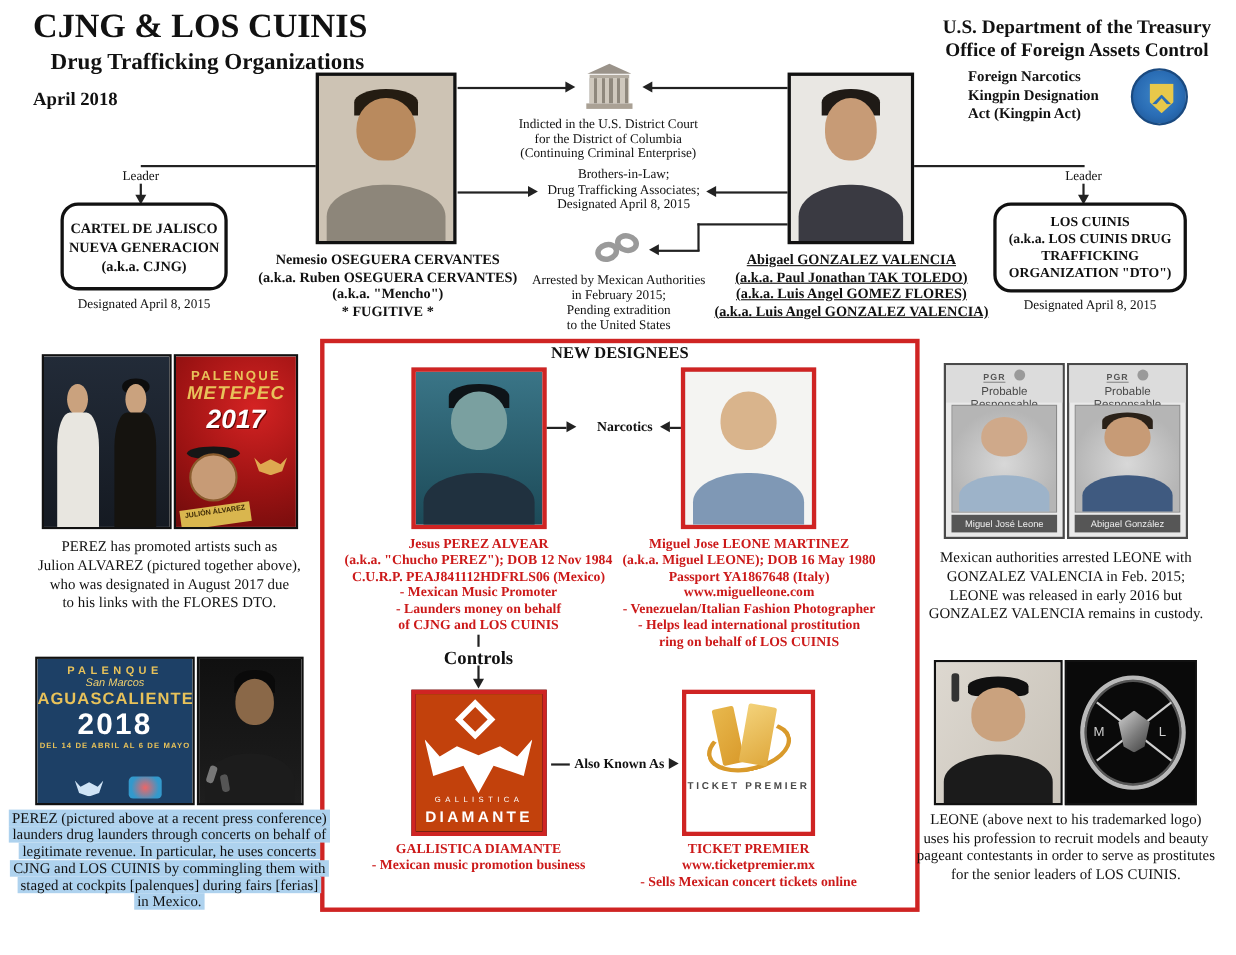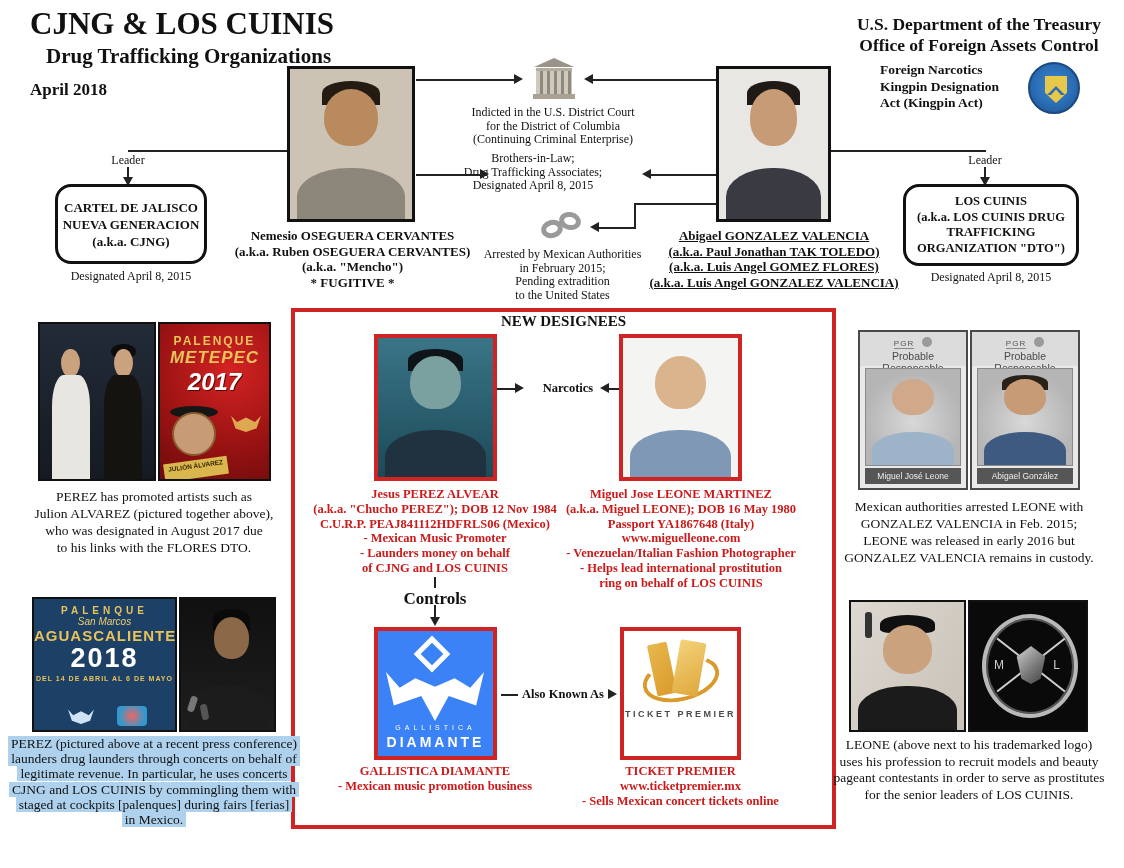--- a/index.html
+++ b/index.html
@@ -37,21 +37,21 @@
   .court-ped { position:absolute; left:3px; top:0; width:0; height:0; border-left:20px solid transparent; border-right:20px solid transparent; border-bottom:9px solid #9a938a; }
   .court-body { position:absolute; left:5px; top:10px; width:36px; height:26px; background:repeating-linear-gradient(90deg,#cfc8bd 0 4px,#8f887d 4px 7px); border-top:3px solid #b3aca1; }
   .court-base { position:absolute; left:2px; top:36px; width:42px; height:5px; background:#aaa195; }
   .cuff { position:absolute; width:22px; height:18px; border:5px solid #9a9a9a; border-radius:50%; background:transparent; }
   .seal { position:absolute; width:52px; height:52px; border-radius:50%; background:radial-gradient(circle at 50% 45%, #3f87c8 0%, #2a6db5 55%, #1c508c 100%); border:2px solid #1a4a80; }
   .seal-shield { position:absolute; left:15px; top:12px; width:22px; height:27px; background:#e8c84a; clip-path:polygon(0 0,100% 0,100% 62%,50% 100%,0 62%); }
   .seal-chev { position:absolute; left:17px; top:22px; width:18px; height:9px; background:#2a6db5; clip-path:polygon(0 100%,50% 0,100% 100%,78% 100%,50% 38%,22% 100%); }
   
   #newbox { position:absolute; left:291px; top:308px; width:545px; height:521px; border:4px solid #cf2423; }
   
-  .gal-inner { position:absolute; inset:0; background:#3b82f6; }
+  .gal-inner { position:absolute; inset:0; background:#c2410c; }
   .gal-diamond { position:absolute; left:41px; top:10px; width:26px; height:26px; border:5px solid #fff; transform:rotate(45deg); }
   .gal-wings { position:absolute; left:8px; top:38px; width:98px; height:52px; background:#fff;
     clip-path:polygon(0 6%,14% 36%,30% 18%,50% 34%,70% 18%,86% 36%,100% 6%,92% 70%,64% 52%,50% 100%,36% 52%,8% 70%); }
   .gal-txt1 { position:absolute; left:0; right:0; top:93px; color:#fff; font-family:"Liberation Sans",sans-serif; font-size:7px; letter-spacing:4px; text-align:center; }
   .gal-txt2 { position:absolute; left:0; right:0; top:103px; color:#fff; font-family:"Liberation Sans",sans-serif; font-weight:bold; font-size:14px; letter-spacing:3px; text-align:center; }
   
   .tp-inner { position:absolute; inset:0; background:#fff; }
   .tp-tick1 { position:absolute; left:28px; top:12px; width:20px; height:52px; background:linear-gradient(140deg,#e8b84d,#d99a2b); transform:rotate(-12deg); border-radius:2px; }
   .tp-tick2 { position:absolute; left:52px; top:10px; width:26px; height:54px; background:linear-gradient(140deg,#f3d27a,#dfa83c); transform:rotate(10deg); border-radius:2px; }
   .tp-ring { position:absolute; left:18px; top:26px; width:78px; height:44px; border:4px solid #d99a2b; border-top-color:transparent; border-radius:50%; transform:rotate(-14deg); }
@@ -77,21 +77,21 @@
   .pa-l1 { margin-top:6px; font-size:10px; font-weight:bold; letter-spacing:4px; }
   .pa-l2 { font-size:10px; font-style:italic; color:#f0cf6e; }
   .pa-l3 { font-size:15px; font-weight:bold; letter-spacing:1px; }
   .pa-l4 { color:#fff; font-size:27px; font-weight:bold; letter-spacing:2px; line-height:28px; }
   .pa-l5 { font-size:7px; font-weight:bold; letter-spacing:1px; margin-top:3px; }
   .pa-logo1 { position:absolute; left:34px; bottom:6px; width:26px; height:16px; background:#cfe3f5; clip-path:polygon(0 10%,20% 45%,50% 20%,80% 45%,100% 10%,85% 80%,50% 100%,15% 80%); }
   .pa-logo2 { position:absolute; right:28px; bottom:4px; width:30px; height:20px; background:radial-gradient(circle,#e66,#39c 70%); border-radius:4px; }
   
   .pgr { position:absolute; width:110px; height:160px; border:2px solid #4a4a4a; background:#e9e9e9; overflow:hidden; }
   .pgr-head { height:34px; background:#dcdcdc; text-align:center; font-family:"Liberation Sans",sans-serif; }
-  .pgr-agency { font-size:8px; font-weight:normal; color:#555; letter-spacing:1px; padding-top:3px; display:inline-block; border-bottom:1px solid #888; }
+  .pgr-agency { font-size:8px; font-weight:bold; color:#555; letter-spacing:1px; padding-top:3px; display:inline-block; border-bottom:1px solid #888; }
   .pgr-sealdot { display:inline-block; width:10px; height:10px; border-radius:50%; background:#9a9a9a; margin-left:8px; vertical-align:middle; }
   .pgr-lbl { font-size:10.5px; color:#4a4a4a; }
   .pgr-photo { position:absolute; left:5px; top:36px; right:5px; bottom:22px; background:radial-gradient(circle at 50% 55%, #d8d8d8 0%, #b5b5b5 70%); border:1px solid #8a8a8a; overflow:hidden; }
   .pgr-name { position:absolute; left:5px; bottom:4px; right:5px; height:16px; background:rgba(60,60,60,.85); color:#eee; font-family:"Liberation Sans",sans-serif; font-size:8.5px; line-height:16px; text-align:center; }
   
   .press { position:absolute; inset:0; background:linear-gradient(#101010,#1e1e1e); }
   .mic { position:absolute; width:7px; height:16px; background:#777; border-radius:3px; }
   
   .duo { position:absolute; inset:0; background:linear-gradient(#222b38,#151a22); }
   .fig { position:absolute; bottom:0; width:42%; height:84%; }
@@ -183,21 +183,21 @@
   <div class="hline" style="left:416px; top:79px; width:100px;"></div>
   <div class="arr-r" style="left:514px; top:74px;"></div>
   <div class="hline" style="left:592px; top:79px; width:124px;"></div>
   <div class="arr-l" style="left:584px; top:74px;"></div>
   <div class="smallcap" style="left:460px; top:106px; width:186px;">
     <div>Indicted in the U.S. District Court</div>
     <div>for the District of Columbia</div>
     <div>(Continuing Criminal Enterprise)</div>
   </div>
 
-  <div class="smallcap" style="left:443px; top:152px; width:180px;">
+  <div class="smallcap" style="left:477px; top:152px; width:180px;">
     <div>Brothers-in-Law;</div>
     <div>Drug Trafficking Associates;</div>
     <div>Designated April 8, 2015</div>
   </div>
   <div class="hline" style="left:416px; top:174px; width:66px;"></div>
   <div class="arr-r" style="left:480px; top:169px;"></div>
   <div class="hline" style="left:650px; top:174px; width:66px;"></div>
   <div class="arr-l" style="left:642px; top:169px;"></div>
 
   <div class="hline" style="left:634px; top:203px; width:82px;"></div>

